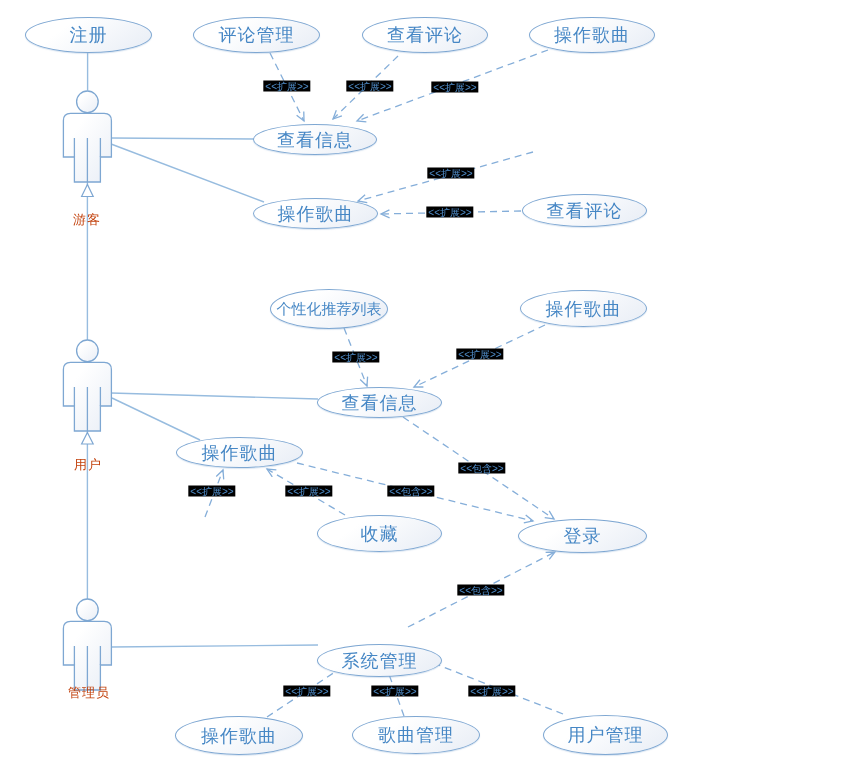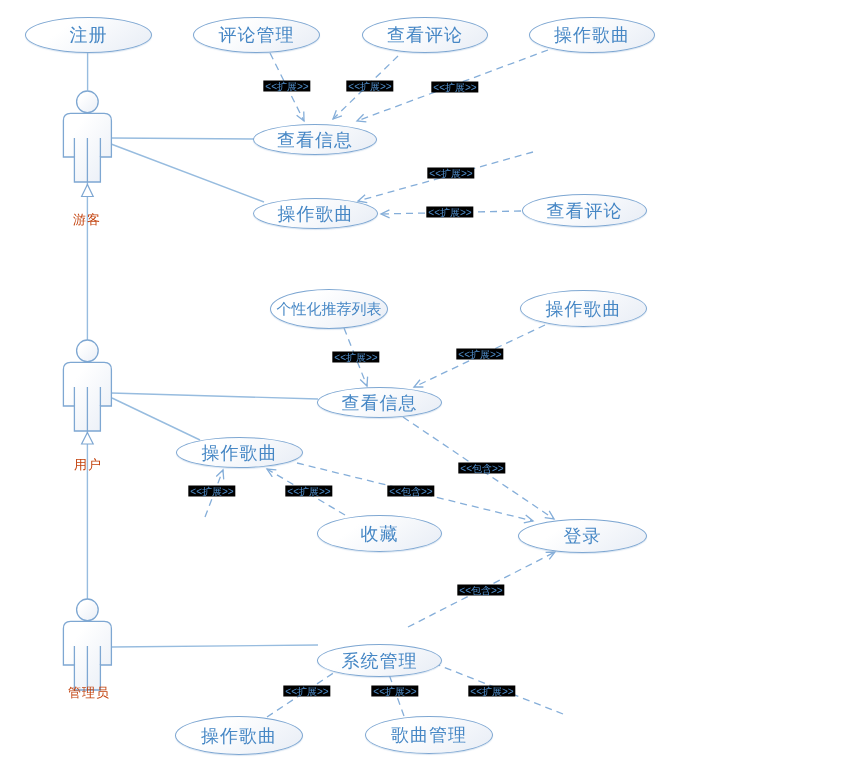--- a/index.html
+++ b/index.html
@@ -101,21 +101,22 @@
   <div class="uc" style="left:253px;top:198px;width:125px;height:31px">操作歌曲</div>
   <div class="uc" style="left:522px;top:194px;width:125px;height:33px">查看评论</div>
   <div class="uc small" style="left:270px;top:289px;width:118px;height:40px">个性化推荐列表</div>
   <div class="uc" style="left:520px;top:290px;width:127px;height:37px">操作歌曲</div>
   <div class="uc" style="left:317px;top:387px;width:125px;height:31px">查看信息</div>
   <div class="uc" style="left:176px;top:437px;width:127px;height:31px">操作歌曲</div>
   <div class="uc" style="left:317px;top:515px;width:125px;height:37px">收藏</div>
   <div class="uc" style="left:518px;top:519px;width:129px;height:34px">登录</div>
   <div class="uc" style="left:317px;top:644px;width:125px;height:33px">系统管理</div>
   <div class="uc" style="left:175px;top:716px;width:128px;height:39px">操作歌曲</div>
-  <div class="uc" style="left:365px;top:716px;width:128px;height:38px">歌曲管理</div>
+  <div class="uc" style="left:352px;top:716px;width:128px;height:38px">歌曲管理</div>
+  <div class="uc" style="left:543px;top:715px;width:125px;height:40px">用户管理</div>
 
   <div class="lbl" style="left:87px;top:220px">游客</div>
   <div class="lbl" style="left:88px;top:465px">用户</div>
   <div class="lbl" style="left:89px;top:693px">管理员</div>
 
   <span class="st" style="left:287px;top:86px">&lt;&lt;扩展&gt;&gt;</span>
   <span class="st" style="left:370px;top:86px">&lt;&lt;扩展&gt;&gt;</span>
   <span class="st" style="left:455px;top:87px">&lt;&lt;扩展&gt;&gt;</span>
   <span class="st" style="left:451px;top:173px">&lt;&lt;扩展&gt;&gt;</span>
   <span class="st" style="left:450px;top:212px">&lt;&lt;扩展&gt;&gt;</span>

